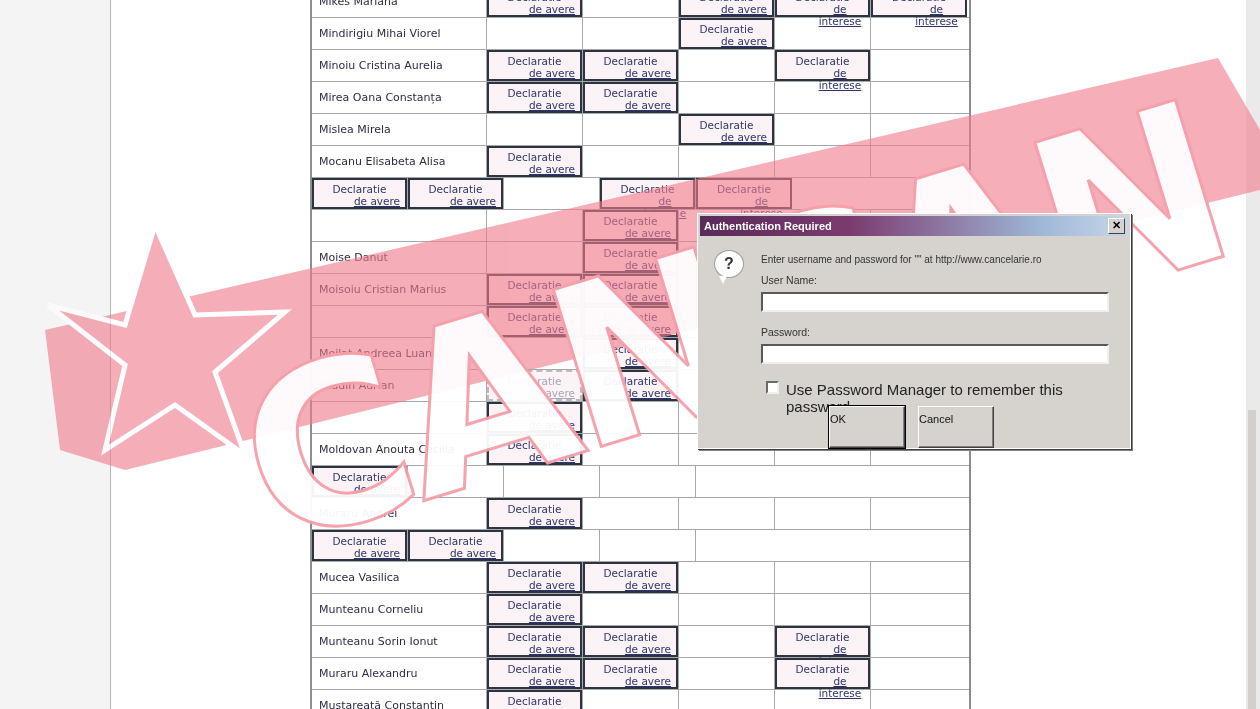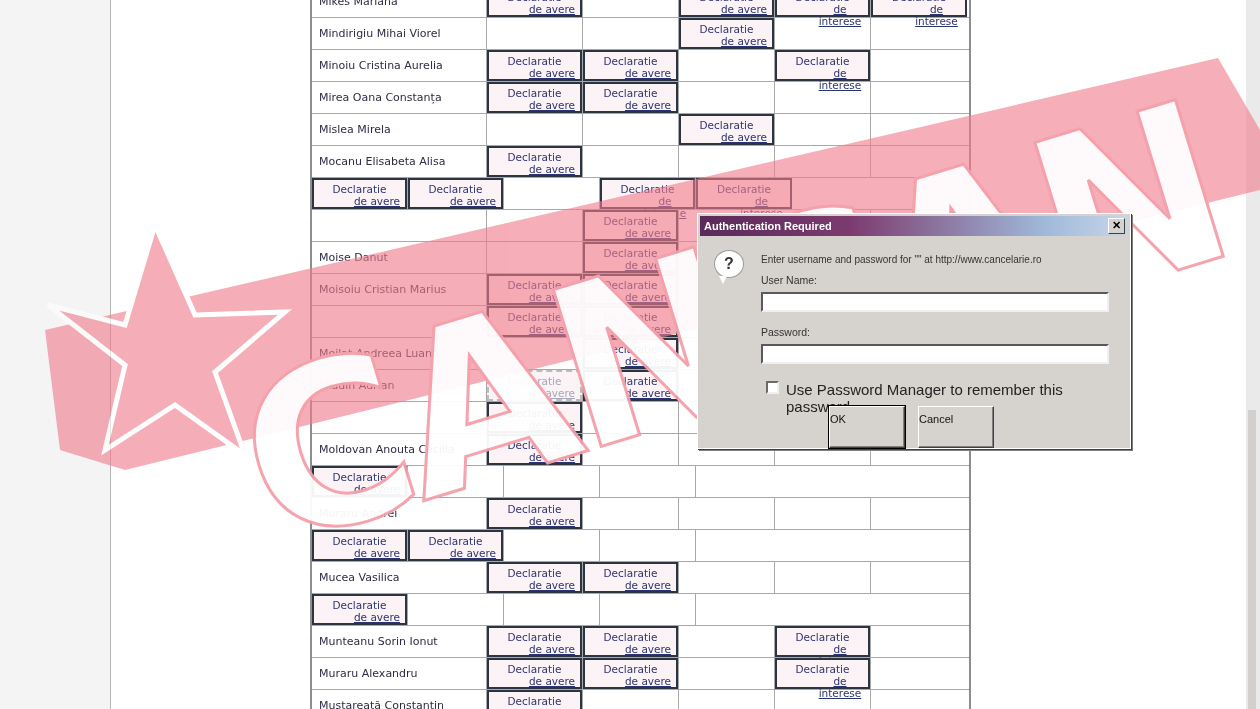--- a/index.html
+++ b/index.html
@@ -410,20 +410,21 @@
         <div class="decl">
           <span>Declaratie</span>
           <span class="l2">de avere</span>
         </div>
       </div>
       <div class="cell c3"></div>
       <div class="cell c4"></div>
       <div class="cell c5"></div>
     </div>
     <div class="row">
+      <div class="cell c0 name">Munteanu Corneliu</div>
       <div class="cell c1">
         <div class="decl">
           <span>Declaratie</span>
           <span class="l2">de avere</span>
         </div>
       </div>
       <div class="cell c2"></div>
       <div class="cell c3"></div>
       <div class="cell c4"></div>
       <div class="cell c5"></div>

